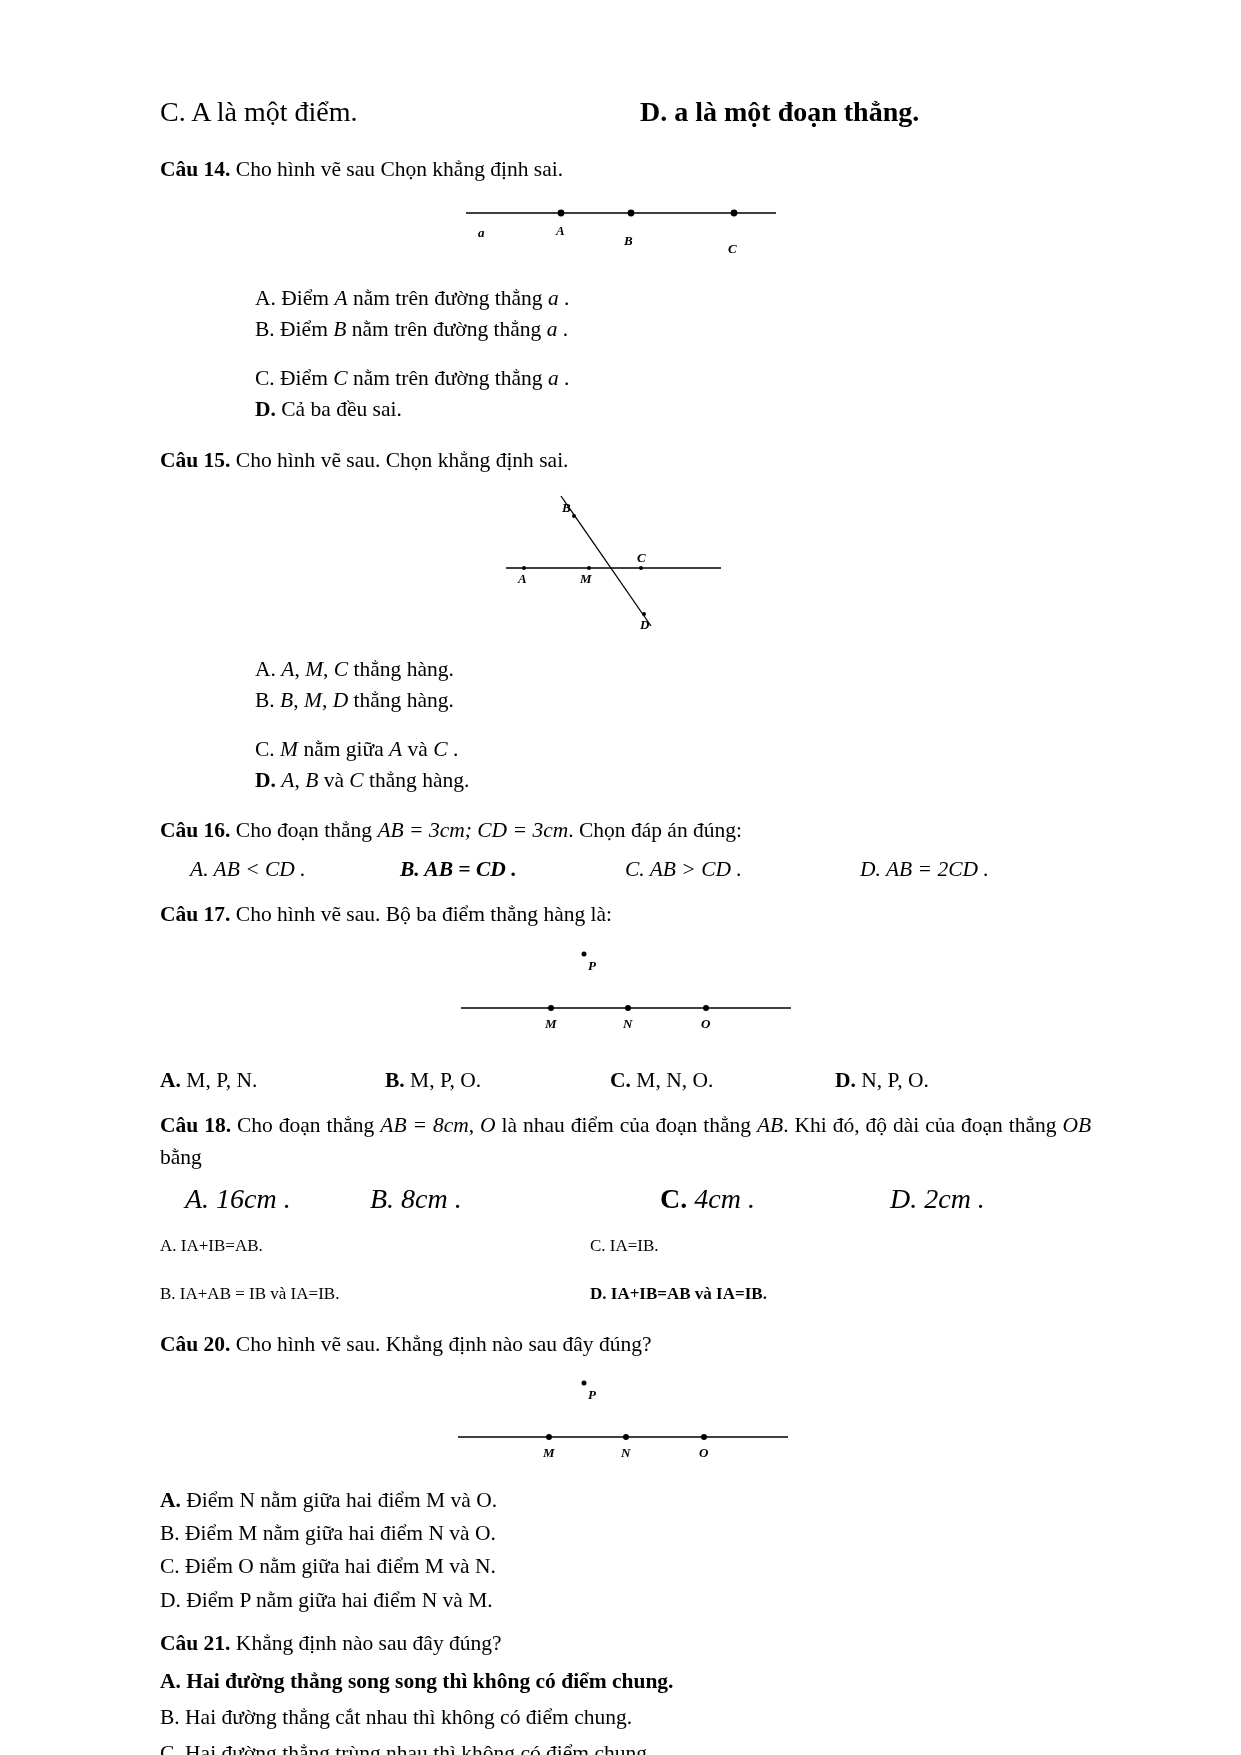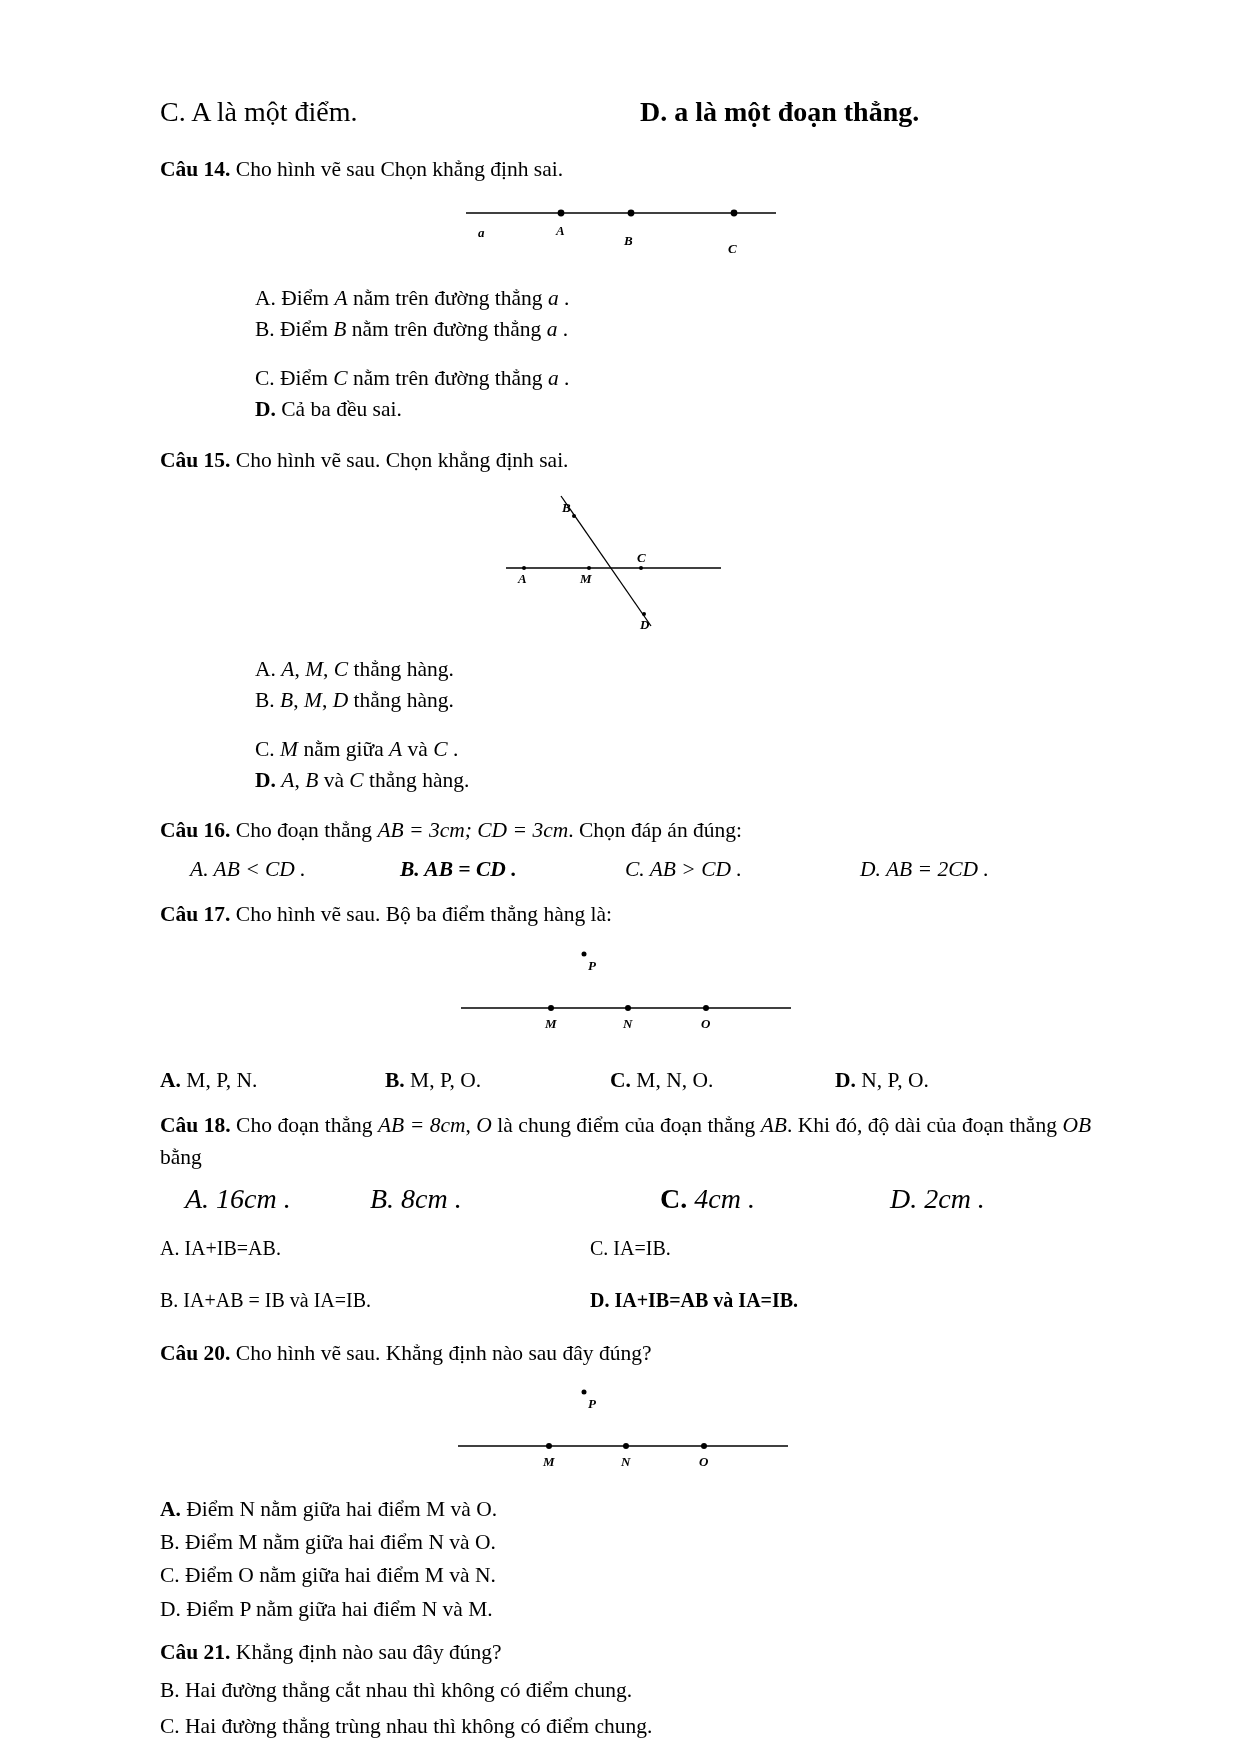--- a/index.html
+++ b/index.html
@@ -77,21 +77,21 @@
     display: flex;
     font-size: 28px;
     margin: 0 0 18px 0;
     padding-left: 25px;
   }
   .q18-opts > div { box-sizing: border-box; }
   .e1 { width: 185px; }
   .e2 { width: 290px; }
   .e3 { width: 230px; }
   .q19-grid {
-    font-size: 20px;
+    font-size: 17px;
     line-height: 1.5;
   }
   .q19-grid .r { display: flex; margin-bottom: 22px; }
   .q19-grid .r > div:first-child { width: 430px; }
   .q20-opts {
     font-size: 21.5px;
     line-height: 1.55;
   }
   .q20-opts .r { display: flex; flex-direction: column; }
   .q20-opts .r > div:first-child { width: 415px; }
@@ -268,21 +268,21 @@
       <span class="bold">D.</span>
       <span>N, P, O.</span>
     </div>
   </div>
 
   <div class="q" style="text-align:justify">
     <span class="bold">Câu 18.</span>
     <span>Cho đoạn thẳng</span>
     <span class="mi">AB = 8cm</span><span>,</span>
     <span class="mi">O</span>
-    <span>là chung điểm của đoạn thẳng</span>
+    <span>là nhau điểm của đoạn thẳng</span>
     <span class="mi">AB</span><span>. Khi đó, độ dài của đoạn thẳng</span>
     <span class="mi">OB</span>
     <span>bằng</span>
   </div>
 
   <div class="q18-opts">
     <div class="e1 mi">A. 16cm .</div>
     <div class="e2 mi">B. 8cm .</div>
     <div class="e3">
       <span class="bold">C.</span>
@@ -335,17 +335,21 @@
       <div>D. Điểm P nằm giữa hai điểm N và M.</div>
     </div>
   </div>
 
   <div class="q tight" style="margin-top:10px">
     <span class="bold">Câu 21.</span>
     <span>Khẳng định nào sau đây đúng?</span>
   </div>
 
   <div class="q21list">
+    <div>
+      <span class="bold">A.</span>
+      <span class="bold">Hai đường thẳng song song thì không có điểm chung.</span>
+    </div>
     <div>B.  Hai đường thẳng cắt nhau thì không có điểm chung.</div>
     <div>C.  Hai đường thẳng trùng nhau thì không có điểm chung.</div>
   </div>
 
 </div>
 
 </body></html>

